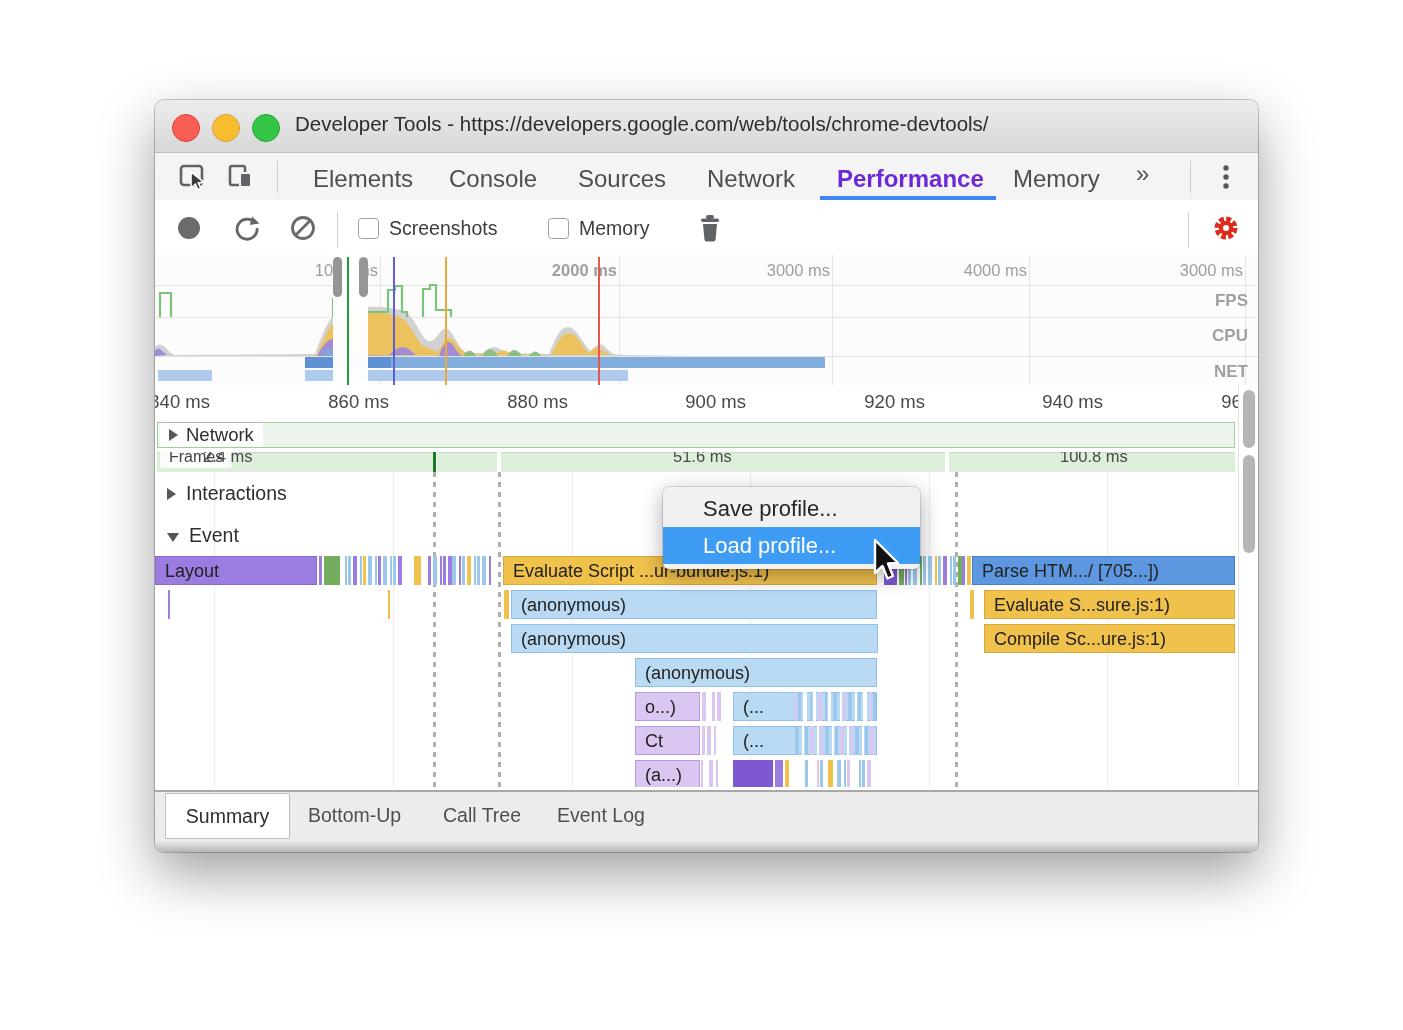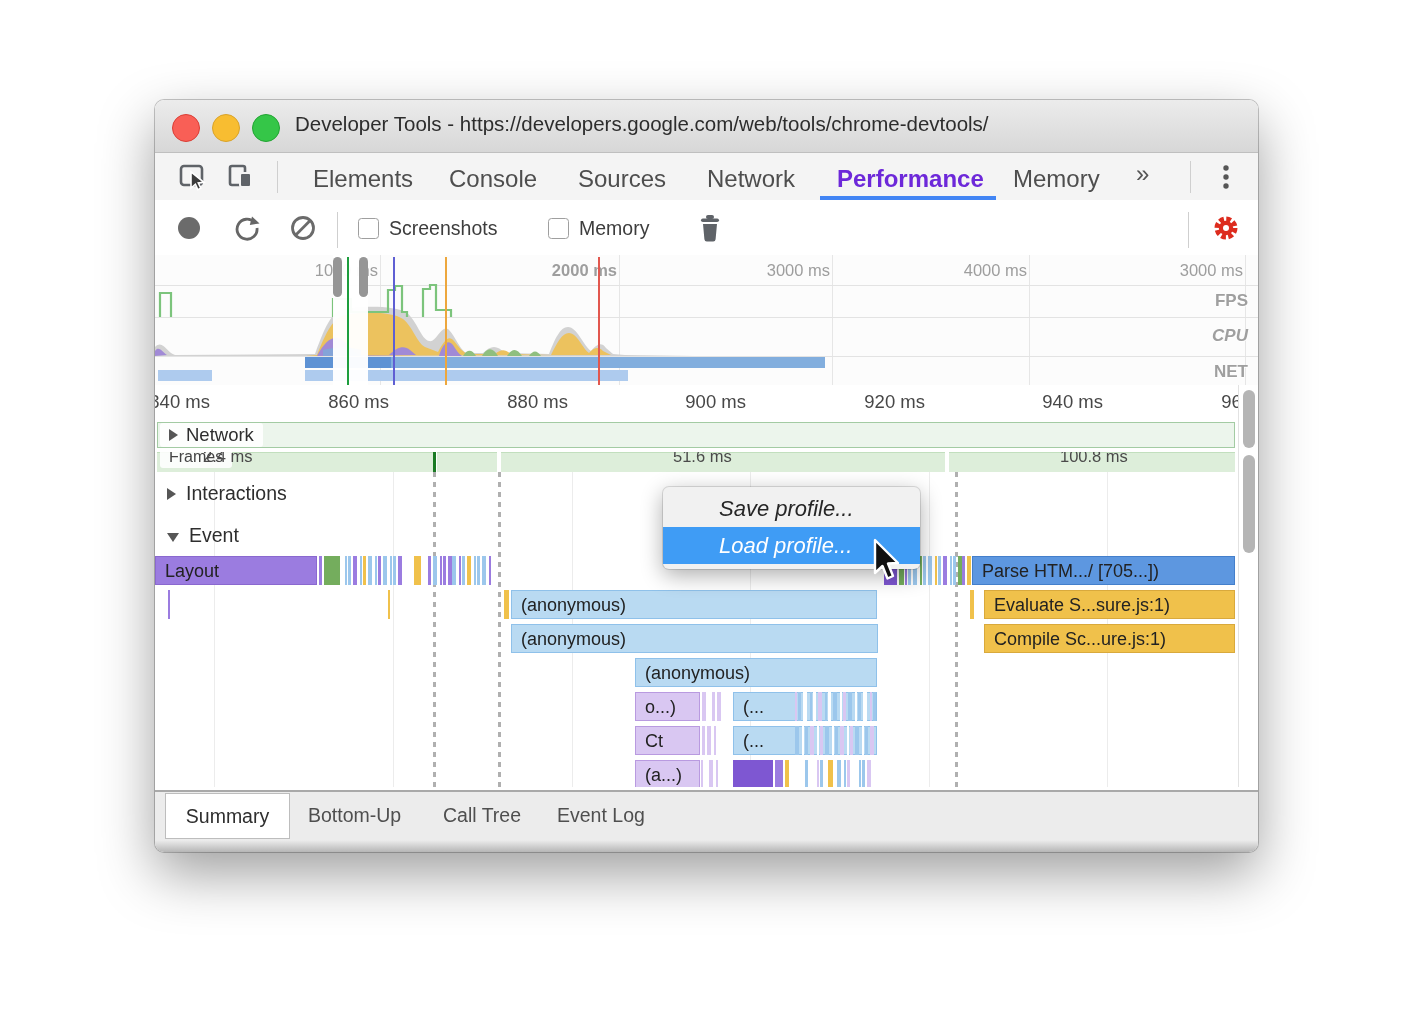--- a/index.html
+++ b/index.html
@@ -50,21 +50,21 @@
   .bar{position:absolute;height:29px;box-sizing:border-box;font-size:18px;line-height:28px;color:#222;
        white-space:nowrap;overflow:hidden;padding-left:9px;}
   .stp{position:absolute;}
   .dash{position:absolute;width:3px;top:372px;height:315px;
         background:repeating-linear-gradient(180deg,#b0b0b0 0 5px,transparent 5px 10px);}
   .scrolltrack{position:absolute;left:1083px;top:285px;width:20px;height:402px;background:#fff;border-left:1px solid #e2e2e2;z-index:40;}
   .thumb{position:absolute;left:4px;width:12px;background:#b5b5b5;border-radius:6px;}
   
   .menu{position:absolute;left:508px;top:387px;width:257px;height:82px;background:#f1f1f1;border-radius:6px;
         box-shadow:0 6px 22px rgba(0,0,0,.33),0 0 0 1px rgba(0,0,0,.12);z-index:50;padding-top:3px;box-sizing:border-box;}
-  .mi{height:37px;line-height:37px;font-size:22px;padding-left:56px;color:#262626;font-style:italic;}
+  .mi{height:37px;line-height:37px;font-size:22px;padding-left:40px;color:#262626;}
   .mi.hl{background:#3f9cf5;color:#fff;}
   
   .btabs{position:absolute;left:0;top:690px;width:100%;height:50px;background:#ececec;border-top:2px solid #a9a9a9;box-sizing:border-box;}
   .btab{position:absolute;top:12px;font-size:19.5px;color:#4f4f4f;white-space:nowrap;}
   .btab-active{position:absolute;left:10px;top:1px;width:125px;height:46px;background:#fff;border:1px solid #bdbdbd;box-sizing:border-box;
                font-size:19.5px;color:#2e2e2e;line-height:44px;text-align:center;}
   .bottomstrip{position:absolute;left:0;top:740px;width:100%;height:12px;background:linear-gradient(#ededed,#b6b6b6);}
   svg{display:block;}
 </style>
 </head>
@@ -196,21 +196,21 @@
       <div class="sel-white"></div>
       <div class="handle" style="left:178px;"></div>
       <div class="handle" style="left:204px;"></div>
 
       <div class="evline" style="left:192px;background:#1e9e3e;"></div>
       <div class="evline" style="left:238px;background:#5f5fd3;"></div>
       <div class="evline" style="left:290px;background:#eda73d;"></div>
       <div class="evline" style="left:443px;background:#e2574e;"></div>
 
       <span class="ov-lane" style="top:36px;">FPS</span>
-      <span class="ov-lane" style="top:71px;font-style:italic;">CPU</span>
+      <span class="ov-lane" style="top:71px;">CPU</span>
       <span class="ov-lane" style="top:107px;">NET</span>
     </div>
 
     <div class="dgrid" style="left:59px;"></div>
     <div class="dgrid" style="left:238px;"></div>
     <div class="dgrid" style="left:417px;"></div>
     <div class="dgrid" style="left:595px;"></div>
     <div class="dgrid" style="left:774px;"></div>
     <div class="dgrid" style="left:952px;"></div>
 
@@ -256,20 +256,21 @@
     <div class="dash" style="left:278px;"></div>
     <div class="dash" style="left:343px;"></div>
     <div class="dash" style="left:800px;"></div>
 
     <div class="flame">
 
       <div class="bar" style="left:0;top:3px;width:162px;background:#9b7ce0;border:1px solid #8a68cf;">Layout</div>
       <div class="stp" style="left:164px;top:3px;width:3px;height:29px;background:#9b7ce0;"></div>
       <div class="stp" style="left:169px;top:3px;width:16px;height:29px;background:#74ad5d;"></div>
       <div class="stp" style="left:259px;top:3px;width:7px;height:29px;background:#f0c14b;"></div>
+      <div class="bar" style="left:348px;top:3px;width:374px;background:#f0c14b;border:1px solid #d9a93c;">Evaluate Script ...ur-bundle.js:1)</div>
       <div class="stp" style="left:729px;top:3px;width:13px;height:29px;background:#7e57d2;"></div>
       <div class="stp" style="left:744px;top:3px;width:5px;height:29px;background:#74ad5d;"></div>
       <div class="bar" style="left:817px;top:3px;width:263px;background:#5d97e0;border:1px solid #447fcb;">Parse HTM.../ [705...])</div>
 
       <div class="stp" style="left:13px;top:37px;width:2px;height:29px;background:#9b7ce0;"></div>
       <div class="stp" style="left:233px;top:37px;width:2px;height:29px;background:#f0c14b;"></div>
       <div class="stp" style="left:349px;top:37px;width:5px;height:29px;background:#f0c14b;"></div>
       <div class="bar" style="left:356px;top:37px;width:366px;background:#b9daf2;border:1px solid #8fc1ea;">(anonymous)</div>
       <div class="stp" style="left:815px;top:37px;width:4px;height:29px;background:#f0c14b;"></div>
       <div class="bar" style="left:829px;top:37px;width:251px;background:#f0c14b;border:1px solid #d9a93c;">Evaluate S...sure.js:1)</div>

